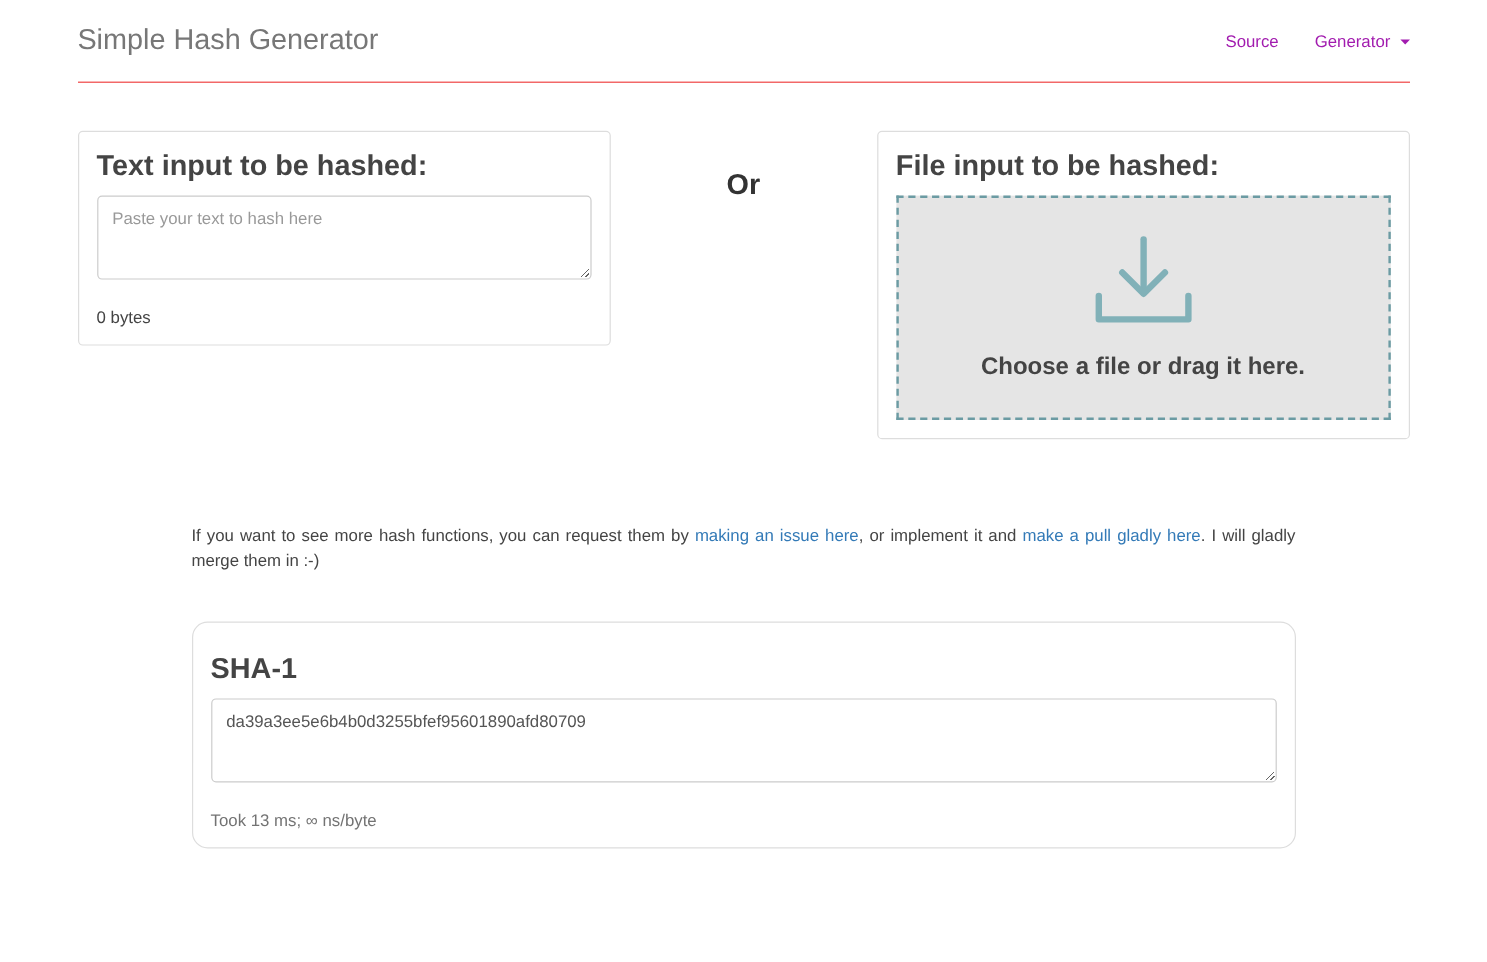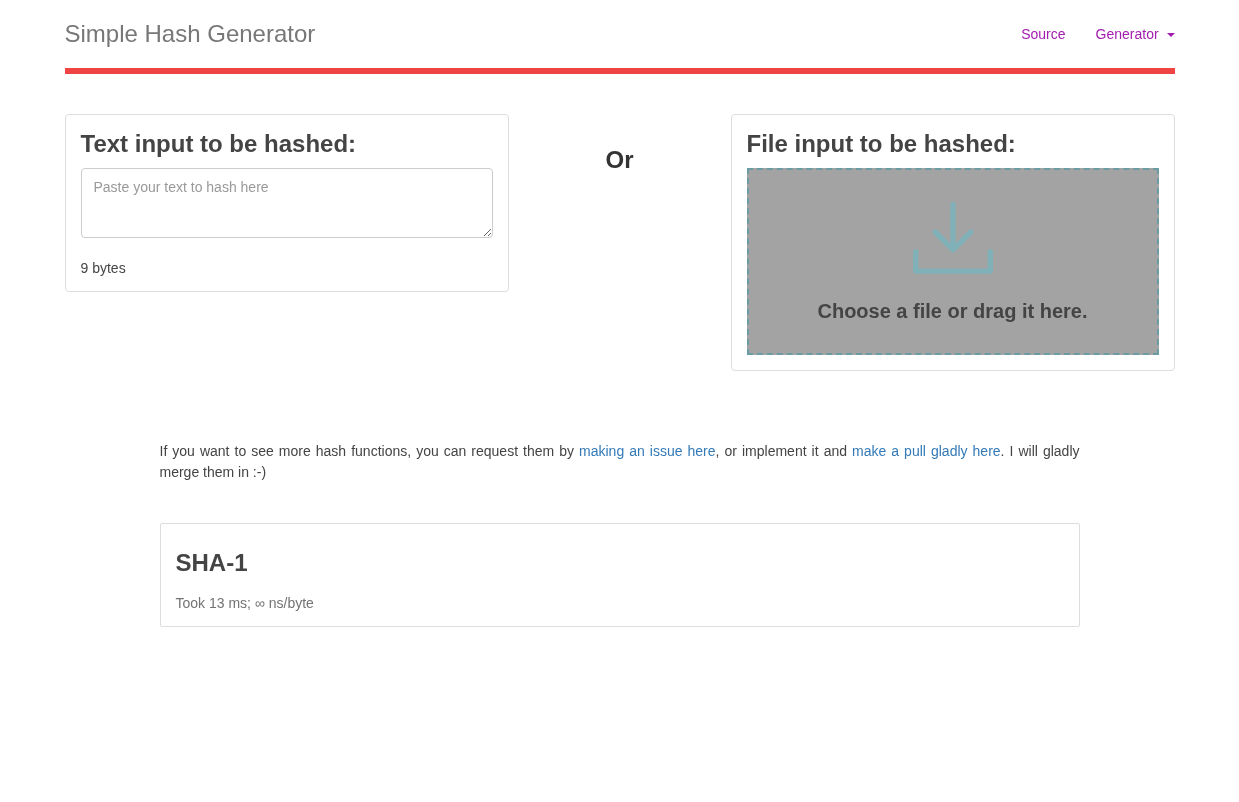--- a/index.html
+++ b/index.html
@@ -15,21 +15,21 @@
     .container {
       max-width: 1140px;
       margin: 0 auto;
       padding: 0 15px;
     }
     .navbar {
       display: flex;
       justify-content: space-between;
       align-items: center;
       padding: 20px 0;
-      border-bottom: 6px solid #ef4444;
+      border-bottom: 1px solid #ef4444;
     }
     .brand {
       font-size: 24px;
       font-weight: 500;
       color: #777;
     }
     .nav-links {
       display: flex;
       gap: 30px;
       align-items: center;
@@ -91,21 +91,21 @@
     }
     textarea.form-control::placeholder {
       color: #999;
     }
     .bytes-label {
       font-size: 14px;
       color: #444;
       margin-top: 18px;
     }
     .dropzone {
-      background: #a3a3a3;
+      background: #e5e5e5;
       border: 2px dashed #6b9ba3;
       padding: 30px 20px 30px;
       text-align: center;
       cursor: pointer;
     }
     .dropzone-icon {
       width: 90px;
       height: 80px;
       margin: 0 auto 20px;
       position: relative;
@@ -128,21 +128,21 @@
     }
     .info-text a {
       color: #337ab7;
       text-decoration: none;
       cursor: pointer;
     }
     .result-panel {
       max-width: 920px;
       margin: 40px auto 20px;
       border: 1px solid #ddd;
-      border-radius: 2px;
+      border-radius: 13px;
       padding: 15px;
     }
     .result-panel h3 {
       font-size: 24px;
       font-weight: 600;
       color: #444;
       margin-bottom: 10px;
       margin-top: 10px;
     }
     .timing-label {
@@ -165,21 +165,21 @@
       <a class="nav-link dropdown">
         <span>Generator</span>
       </a>
     </div>
   </div>
 
   <div class="input-row">
     <div class="panel input-col">
       <h3>Text input to be hashed:</h3>
       <textarea class="form-control" placeholder="Paste your text to hash here" style=""></textarea>
-      <div class="bytes-label">9 bytes</div>
+      <div class="bytes-label">0 bytes</div>
     </div>
 
     <div class="or-col">Or</div>
 
     <div class="panel input-col">
       <h3>File input to be hashed:</h3>
       <div class="dropzone">
         <div class="dropzone-icon">
           <svg class="download-icon" viewBox="0 0 100 90" width="90" height="80">
             <path d="M50 5 L50 55" stroke="#81b1b8" stroke-width="6" stroke-linecap="round" fill="none"></path>
@@ -193,15 +193,16 @@
   </div>
 
   <div class="info-section">
     <p class="info-text">
       <span>If you want to see more hash functions, you can request them by </span><a>making an issue here</a><span>, or implement it and </span><a>make a pull gladly here</a><span>. I will gladly merge them in :-)</span>
     </p>
   </div>
 
   <div class="result-panel">
     <h3>SHA-1</h3>
+    <textarea class="form-control" readonly="" style="">da39a3ee5e6b4b0d3255bfef95601890afd80709</textarea>
     <div class="timing-label">Took 13 ms; ∞ ns/byte</div>
   </div>
 </div>
 
 </body></html>

